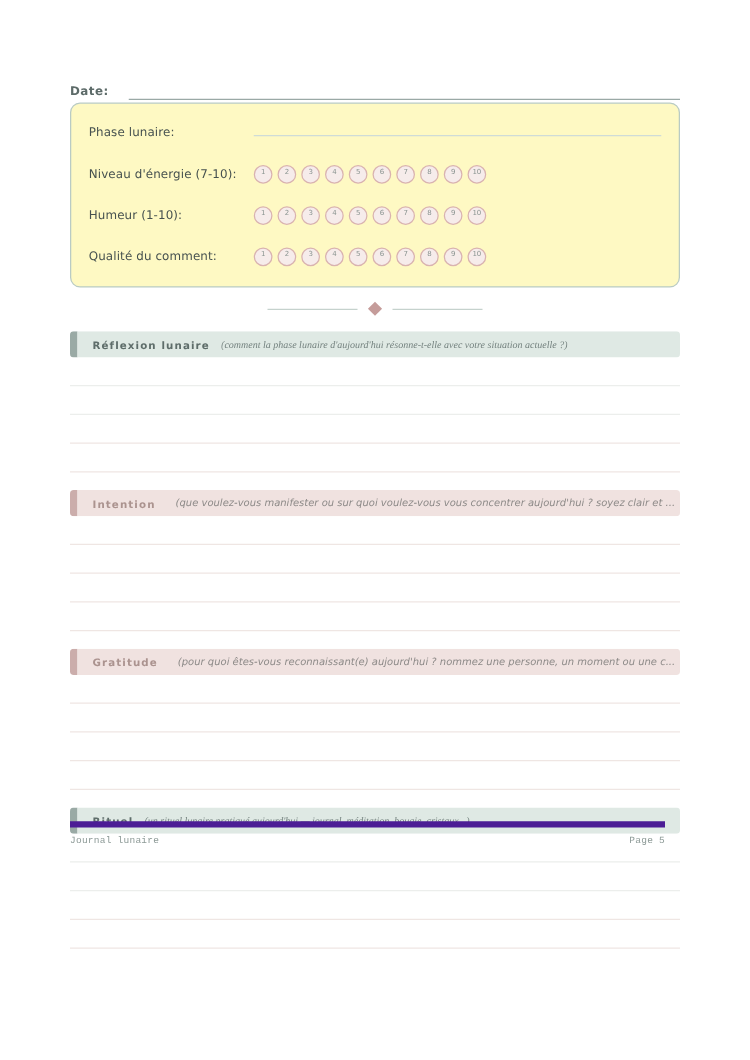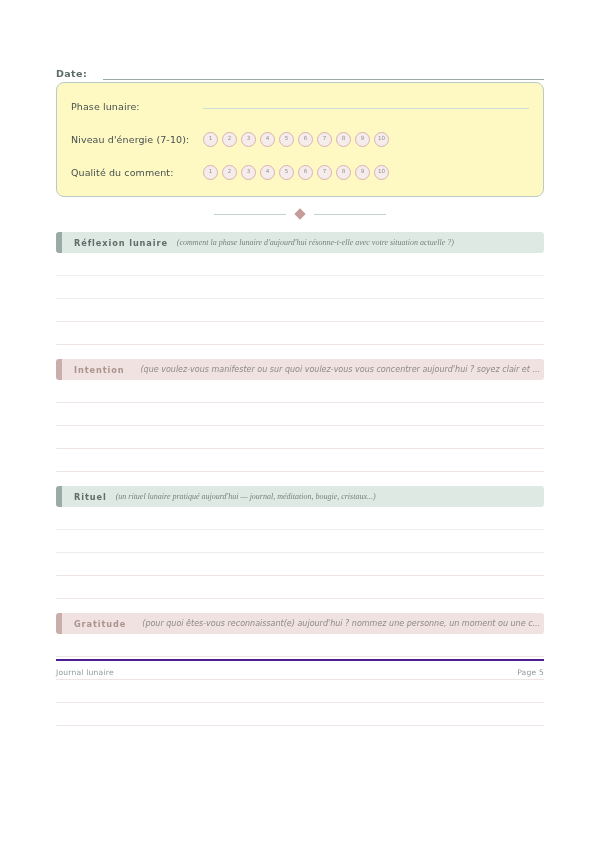--- a/index.html
+++ b/index.html
@@ -171,27 +171,28 @@
   .w-line {
     height: 22px;
     border-bottom: 1px solid #efe6e3;
   }
   .w-line.green-tint { border-bottom-color: #eceeec; }
 
   
   .footer {
     position: absolute;
     left: 56px;
-    right: 56px;
+    right: 68px;
     bottom: 28px;
-    border-top: 2px solid #4c1d95;
+    border-top: 5px solid #4c1d95;
     padding-top: 7px;
     display: flex;
     justify-content: space-between;
     align-items: center;
+    font-family: Liberation Mono, monospace;
   }
   .footer-text {
     font-size: 7.6px;
     color: #8d9a97;
     letter-spacing: .2px;
   }
 </style>
 </head>
 <body>
 
@@ -218,20 +219,35 @@
         <span class="bubble">4</span>
         <span class="bubble">5</span>
         <span class="bubble">6</span>
         <span class="bubble">7</span>
         <span class="bubble">8</span>
         <span class="bubble">9</span>
         <span class="bubble">10</span>
       </span>
     </div>
 
+    <div class="info-row">
+      <span class="info-label">Humeur (1-10):</span>
+      <span class="scale">
+        <span class="bubble">1</span>
+        <span class="bubble">2</span>
+        <span class="bubble">3</span>
+        <span class="bubble">4</span>
+        <span class="bubble">5</span>
+        <span class="bubble">6</span>
+        <span class="bubble">7</span>
+        <span class="bubble">8</span>
+        <span class="bubble">9</span>
+        <span class="bubble">10</span>
+      </span>
+    </div>
 
     <div class="info-row">
       <span class="info-label">Qualité du comment:</span>
       <span class="scale">
         <span class="bubble">1</span>
         <span class="bubble">2</span>
         <span class="bubble">3</span>
         <span class="bubble">4</span>
         <span class="bubble">5</span>
         <span class="bubble">6</span>
@@ -275,50 +291,50 @@
       </span>
     </div>
     <div class="lines">
       <div class="w-line"></div>
       <div class="w-line"></div>
       <div class="w-line"></div>
       <div class="w-line"></div>
     </div>
   </div>
 
+  <div class="section theme-pink">
+    <div class="section-header">
+      <span class="accent-bar"></span>
+      <span class="header-body">
+        <span class="section-title">Gratitude</span>
+        <span class="section-hint">(pour quoi êtes-vous reconnaissant(e) aujourd'hui ? nommez une personne, un moment ou une c...</span>
+      </span>
+    </div>
+    <div class="lines">
+      <div class="w-line"></div>
+      <div class="w-line"></div>
+      <div class="w-line"></div>
+      <div class="w-line"></div>
+    </div>
+  </div>
+
   <div class="section theme-green">
     <div class="section-header">
       <span class="accent-bar"></span>
       <span class="header-body">
         <span class="section-title">Rituel</span>
         <span class="section-hint">(un rituel lunaire pratiqué aujourd'hui — journal, méditation, bougie, cristaux...)</span>
       </span>
     </div>
     <div class="lines">
       <div class="w-line green-tint"></div>
       <div class="w-line green-tint"></div>
       <div class="w-line"></div>
       <div class="w-line"></div>
     </div>
   </div>
 
-  <div class="section theme-pink">
-    <div class="section-header">
-      <span class="accent-bar"></span>
-      <span class="header-body">
-        <span class="section-title">Gratitude</span>
-        <span class="section-hint">(pour quoi êtes-vous reconnaissant(e) aujourd'hui ? nommez une personne, un moment ou une c...</span>
-      </span>
-    </div>
-    <div class="lines">
-      <div class="w-line"></div>
-      <div class="w-line"></div>
-      <div class="w-line"></div>
-      <div class="w-line"></div>
-    </div>
-  </div>
-
   <div class="footer">
     <span class="footer-text">Journal lunaire</span>
     <span class="footer-text">Page 5</span>
   </div>
 
 </div>
 
 </body></html>

